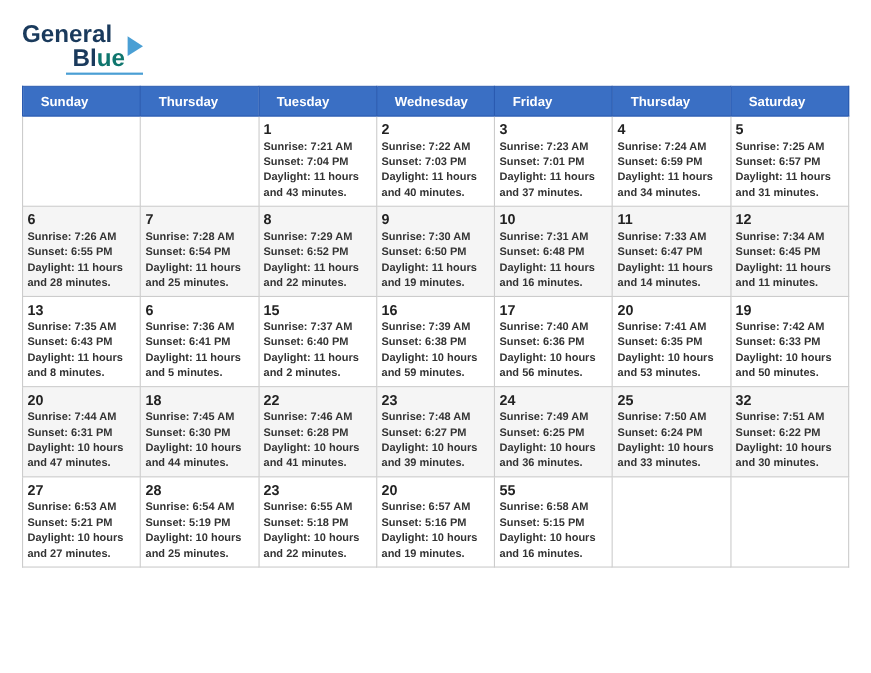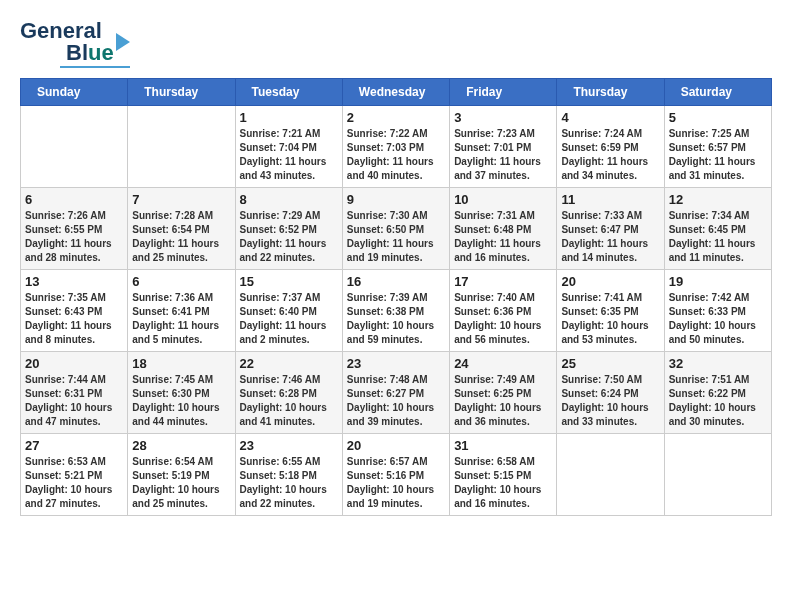--- a/index.html
+++ b/index.html
@@ -238,20 +238,20 @@
         </td>
         <td>
           <div class="day-number">23</div>
           <div class="day-info">Sunrise: 6:55 AM<br>Sunset: 5:18 PM<br>Daylight: 10 hours and 22 minutes.</div>
         </td>
         <td>
           <div class="day-number">20</div>
           <div class="day-info">Sunrise: 6:57 AM<br>Sunset: 5:16 PM<br>Daylight: 10 hours and 19 minutes.</div>
         </td>
         <td>
-          <div class="day-number">31</div>
+          <div class="day-number">55</div>
           <div class="day-info">Sunrise: 6:58 AM<br>Sunset: 5:15 PM<br>Daylight: 10 hours and 16 minutes.</div>
         </td>
         <td class="empty-cell"></td>
         <td class="empty-cell"></td>
       </tr>
     </tbody>
 </table>
 
 </body></html>

